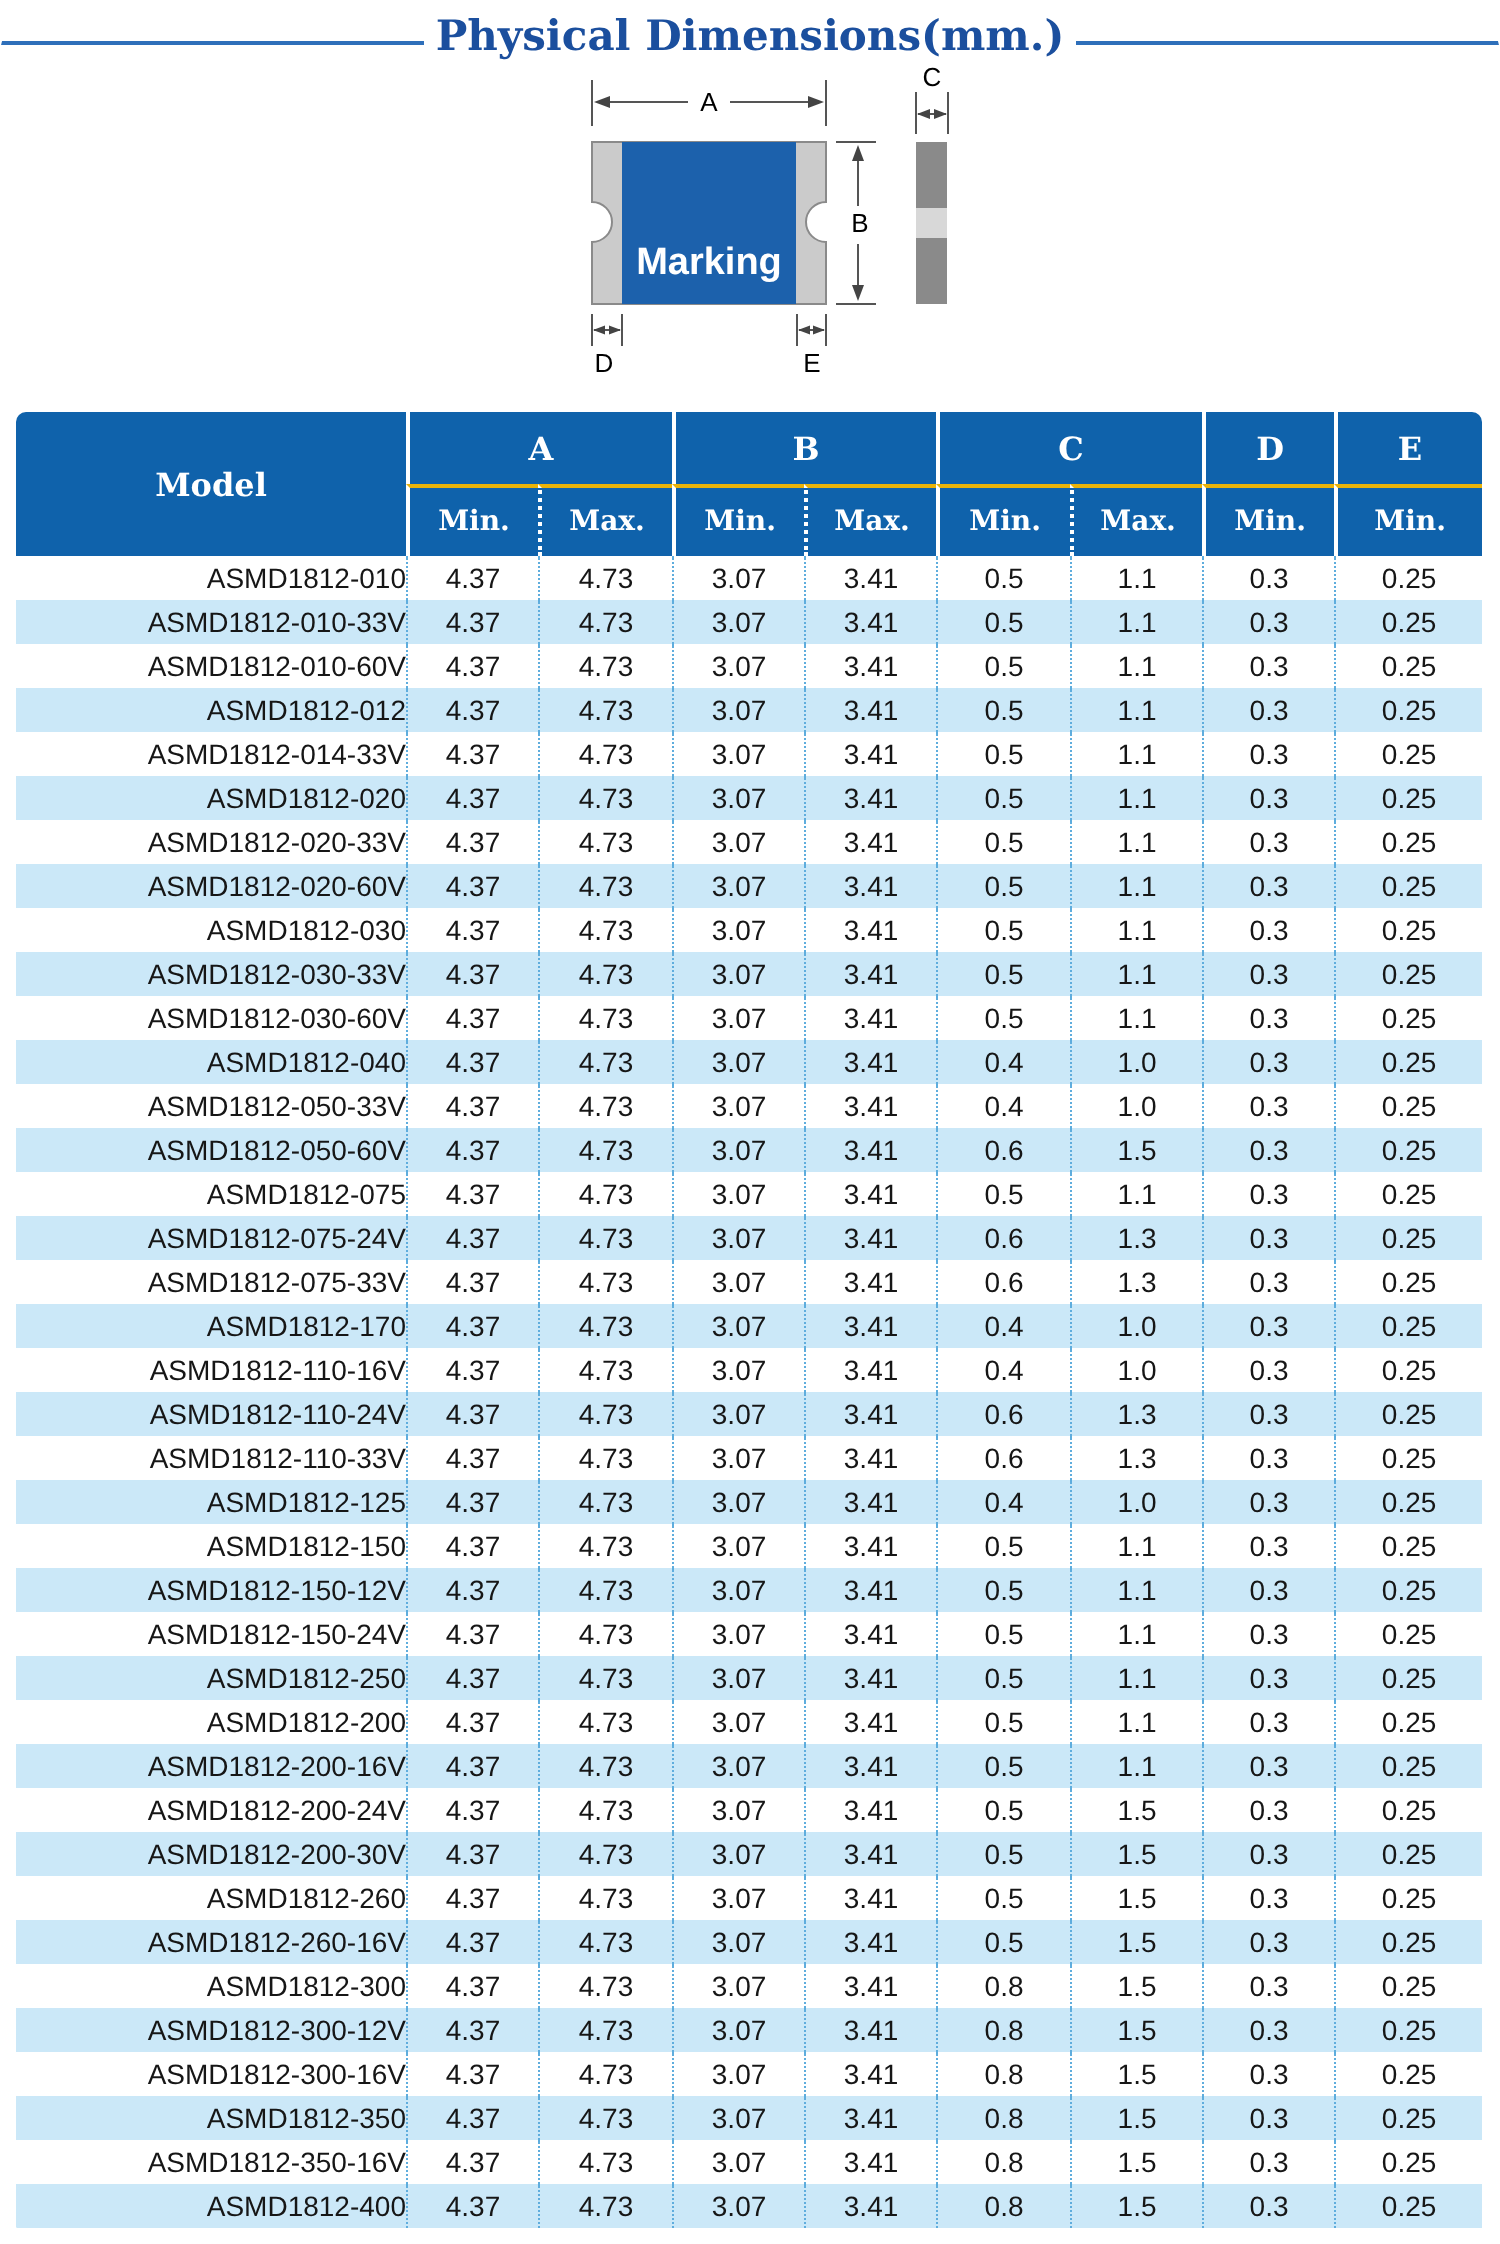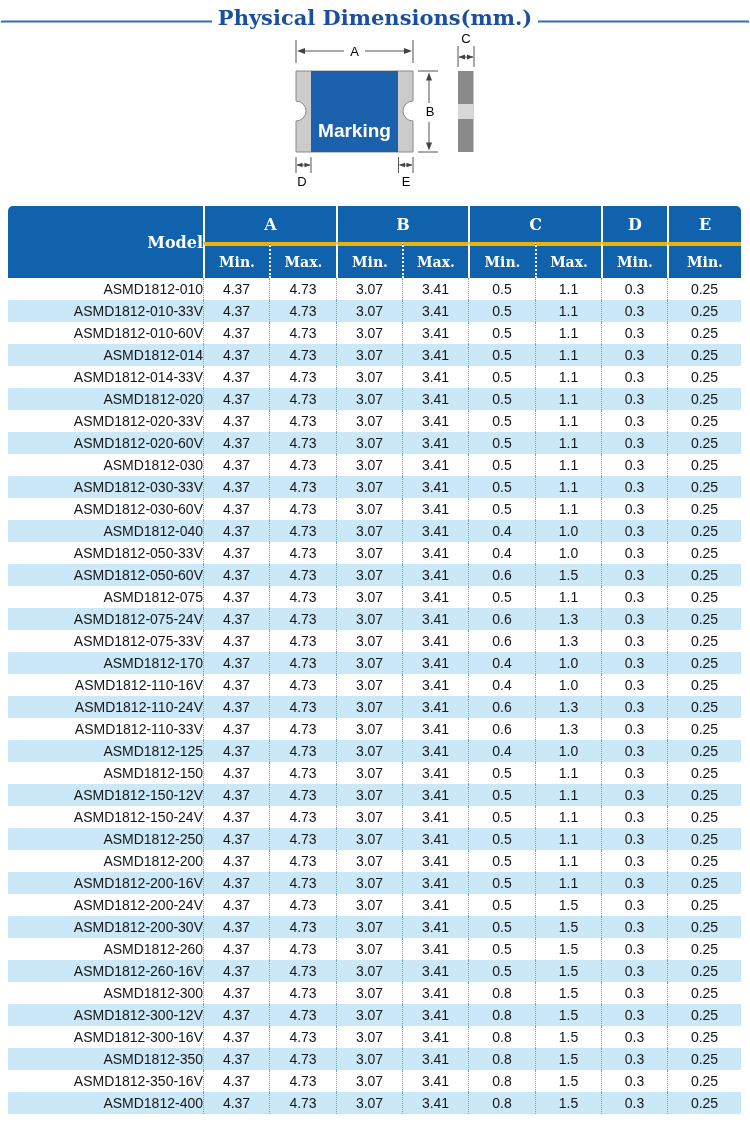--- a/index.html
+++ b/index.html
@@ -20,23 +20,23 @@
   .marking-text { font-family:"Liberation Sans", sans-serif; font-size:19px; font-weight:bold; fill:#ffffff; }
 
   
   table.dims { position:absolute; top:206px; left:8px; width:733px;
                border-collapse:separate; border-spacing:0; table-layout:fixed; }
   table.dims th, table.dims td { box-sizing:border-box; vertical-align:middle; }
 
   thead th { background:#0f62ab; color:#ffffff; font-family:"DejaVu Serif", serif;
              font-weight:bold; text-align:center; }
   tr.group-row th { height:36px; font-size:16px; }
-  th.model-h { font-size:17px; border-top-left-radius:5px;text-align:right; }
+  th.model-h { font-size:17px; border-top-left-radius:5px; }
   th.corner-r { border-top-right-radius:5px; }
-  tr.sub-row th { height:36px; font-size:14px; border-top:4px solid #eab308; }
+  tr.sub-row th { height:36px; font-size:14px; border-top:2px solid #eab308; }
   th.sep { border-left:2px solid #ffffff; }
   th.dot { border-left:2px dotted #ffffff; }
 
   tbody td { height:22px; font-size:14px; color:#161616; text-align:center;
              border-left:1px dotted #5faddd; line-height:22px; white-space:nowrap; }
   tbody td.model-cell { border-left:none; text-align:right; padding-left:34px; }
   tbody tr:nth-child(even) { background:#cbe8f8; }
   tbody tr:nth-child(odd)  { background:#ffffff; }
 </style>
 </head>
@@ -171,21 +171,21 @@
     <td>4.37</td>
     <td>4.73</td>
     <td>3.07</td>
     <td>3.41</td>
     <td>0.5</td>
     <td>1.1</td>
     <td>0.3</td>
     <td>0.25</td>
   </tr>
         <tr>
-    <td class="model-cell">ASMD1812-014</td>
+    <td class="model-cell">ASMD1812-012</td>
     <td>4.37</td>
     <td>4.73</td>
     <td>3.07</td>
     <td>3.41</td>
     <td>0.5</td>
     <td>1.1</td>
     <td>0.3</td>
     <td>0.25</td>
   </tr>
         <tr>

